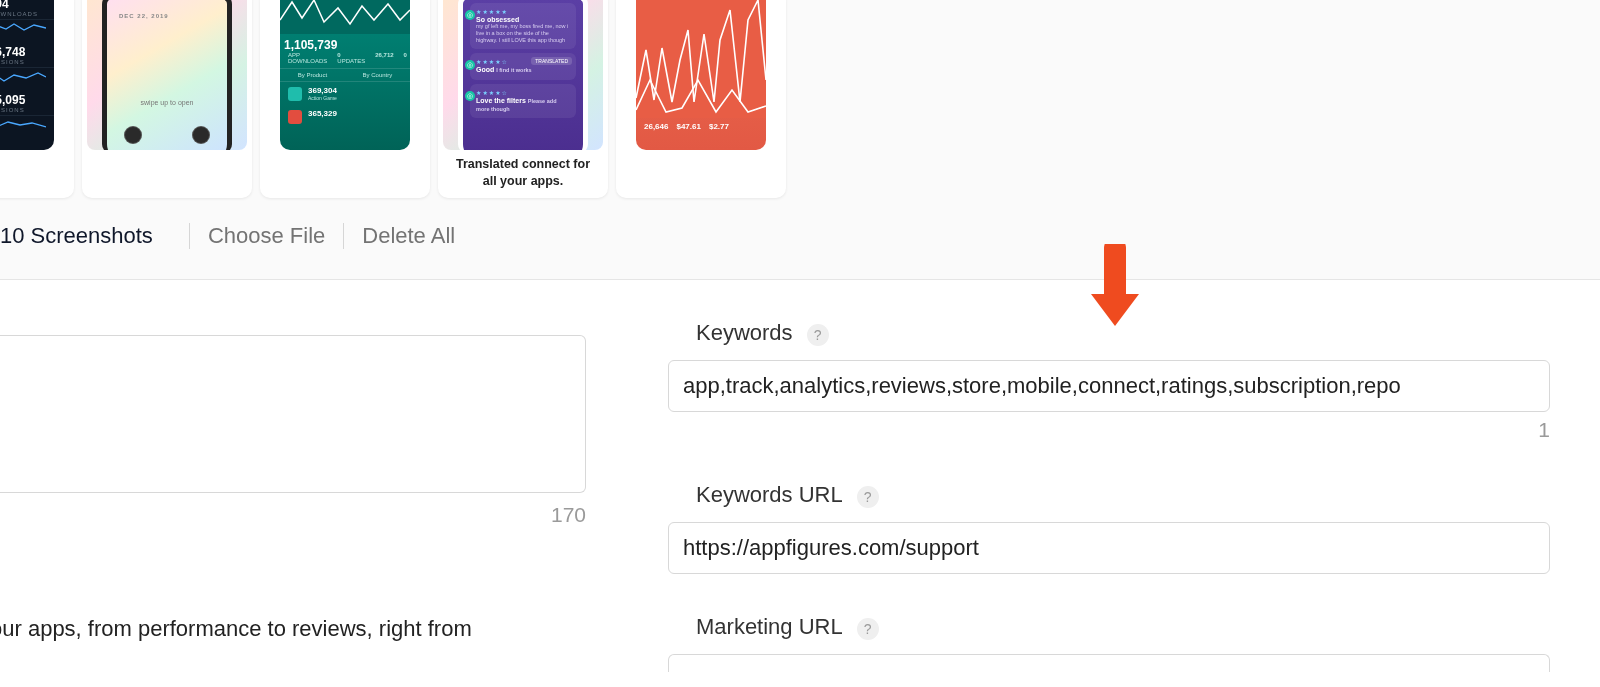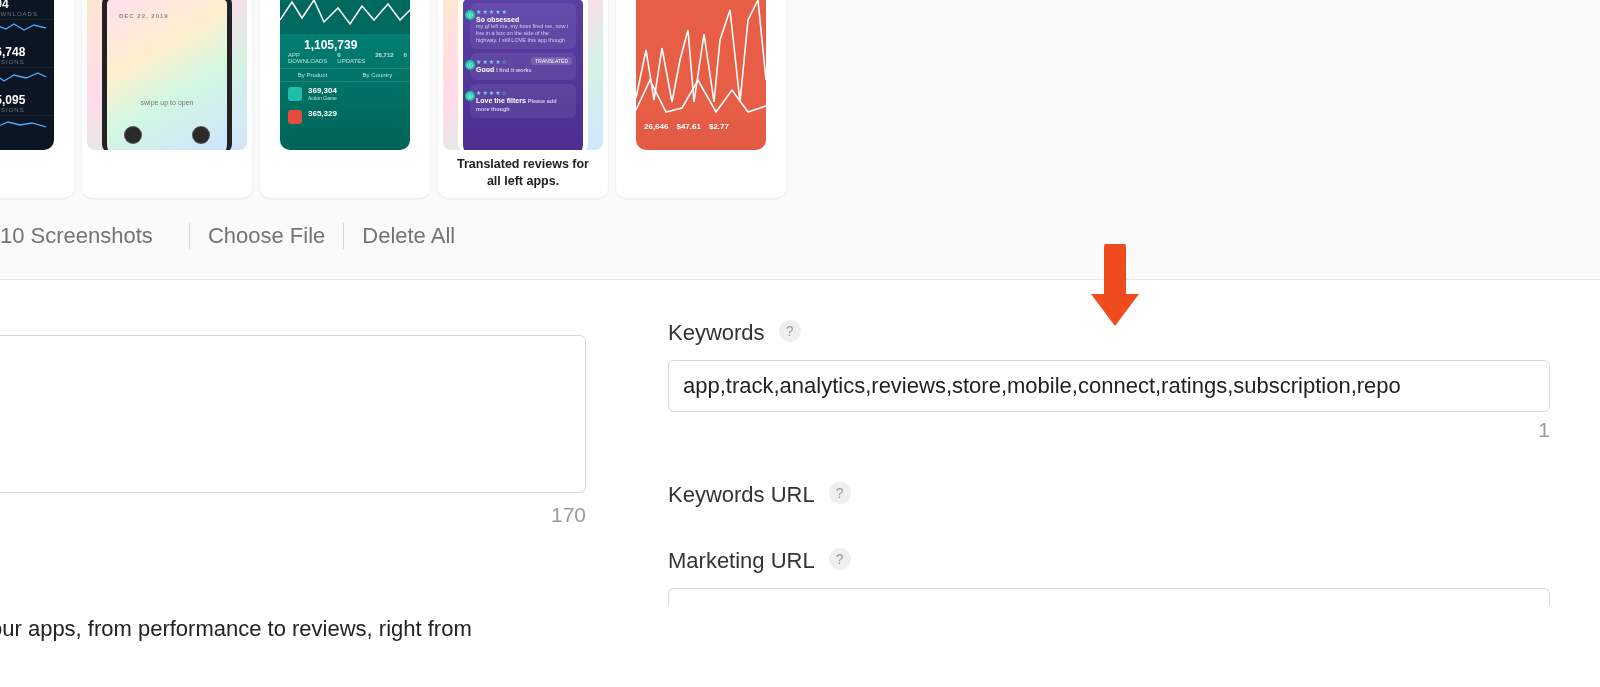--- a/index.html
+++ b/index.html
@@ -84,21 +84,21 @@
     background: linear-gradient(150deg,#ffdff0 0%,#ffefcd 35%,#d3f7e2 60%,#cde3ff 100%);
     display:flex;align-items:flex-end;justify-content:center;
   }
   .p2 .pill{position:absolute;bottom:48px;left:50%;transform:translateX(-50%);font-size:7px;color:#777;}
   .p2 .dock{position:absolute;bottom:10px;left:50%;transform:translateX(-50%);display:flex;gap:50px;}
   .p2 .dock span{width:18px;height:18px;border-radius:50%;background:#2a2a2a;box-shadow: inset 0 0 0 1px #fff3;}
   .p2 .date{position:absolute;top:14px;left:12px;font-size:6px;color:#888;font-weight:700;letter-spacing:1px;}
 
   .p3 { background: linear-gradient(#00897b,#006357);}
   .p3 svg.chart{display:block;}
-  .p3 .big{color:#fff;font-size:12px;font-weight:700;padding:4px 24px 0;}
+  .p3 .big{color:#fff;font-size:12px;font-weight:700;padding:4px 4px 0;}
   .p3 .row{display:flex;color:#b6e6de;font-size:6px;padding:0 8px 4px;gap:10px;}
   .p3 .tabs{display:flex;color:#b6e6de;font-size:6px;padding:3px 0;justify-content:space-around;border-top:1px solid #ffffff22;border-bottom:1px solid #ffffff22;}
   .p3 .list-item{display:flex;align-items:center;gap:6px;padding:4px 8px;color:#fff;}
   .p3 .list-item .sq{width:14px;height:14px;border-radius:3px;}
   .p3 .list-item .txt{font-size:8px;font-weight:600;}
   .p3 .list-item .txt small{display:block;font-size:5px;color:#b6e6de;font-weight:400;}
 
   .p4 { background: linear-gradient(#5b3fa5,#4b2e8f);}
   .p4 .review{margin:4px 7px;background:#ffffff12;border-radius:6px;padding:5px 6px;color:#fff;position:relative;}
   .p4 .review .stars{font-size:6px;color:#7bd0ff;letter-spacing:1px;}
@@ -123,21 +123,21 @@
     position: absolute;
     left: 0;
     bottom: 30px;
     display: flex;
     align-items: center;
     font-size: 22px;
     color: #444;
   }
   .screenshots-actions .count {
     padding-right: 18px;
-    color: #737373;
+    color: #0f172a;
   }
   .screenshots-actions .sep {
     width: 1px; height: 26px; background: #d6d6d6;
     margin: 0 18px;
   }
   .screenshots-actions a {
     color: #737373;
     cursor: pointer;
     text-decoration: none;
   }
@@ -156,23 +156,24 @@
   .right-col {
     position: absolute;
     left: 668px;
     top: 40px;
     width: 882px;
   }
   .field-label {
     font-size: 22px;
     color: #333;
     display: flex;
-    align-items: flex-start;
+    align-items: flex-end;
     gap: 14px;
     margin-bottom: 14px;
+    margin-left: 28px;
   }
   .help-icon {
     width: 22px; height: 22px;
     border-radius: 50%;
     background: #efefef;
     color: #9a9a9a;
     font-size: 14px;
     display: inline-flex;
     align-items: center; justify-content: center;
     cursor: pointer;
@@ -319,21 +320,21 @@
             <div class="stars">★★★★☆</div>
             <div class="title"><b>Good</b> <span class="body" style="display:inline">I find it works</span></div>
           </div>
           <div class="review">
             <span class="pin">◎</span>
             <div class="stars">★★★★☆</div>
             <div class="title"><b>Love the filters</b> <span class="body" style="display:inline">Please add more though</span></div>
           </div>
         </div>
       </div>
-      <div class="caption">Translated reviews for all left apps.</div>
+      <div class="caption">Translated connect for all your apps.</div>
     </div>
 
     <div class="screenshot-card">
       <div class="phone">
         <div class="phone-inner p5">
           <svg class="chart" width="130" height="128">
             <rect width="130" height="128" fill="#e85d45"></rect>
             <path d="M0 108 L10 60 L18 110 L26 58 L36 112 L44 70 L52 40 L58 112 L68 44 L78 112 L84 50 L94 20 L104 112 L112 30 L122 10 L130 90" stroke="#ffffff" stroke-width="1.6" fill="none"></path>
             <path d="M0 120 L14 90 L30 122 L46 118 L62 90 L80 122 L96 100 L112 122 L130 116" stroke="#ffffff" stroke-width="1.6" fill="none"></path>
           </svg>
@@ -382,20 +383,21 @@
       </div>
       <input class="text-input" value="app,track,analytics,reviews,store,mobile,connect,ratings,subscription,repo" style="">
       <div class="char-counter">1</div>
     </div>
 
     <div class="field-block support">
       <div class="field-label">
         <span>Keywords URL</span>
         <span class="help-icon">?</span>
       </div>
+      <input class="text-input" value="https://appfigures.com/support" style="">
     </div>
 
     <div class="field-block" style="margin-top:30px;">
       <div class="field-label">
         <span>Marketing URL</span>
         <span class="help-icon">?</span>
       </div>
       <div class="marketing-input"></div>
     </div>
 

